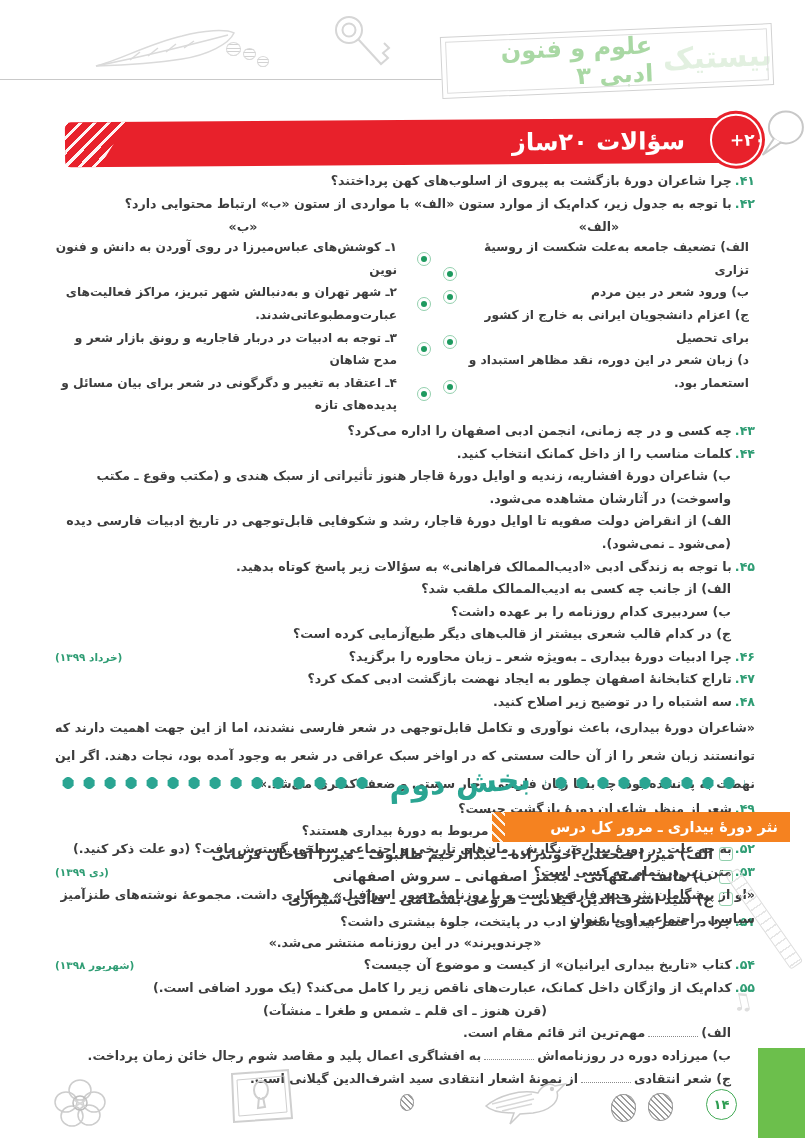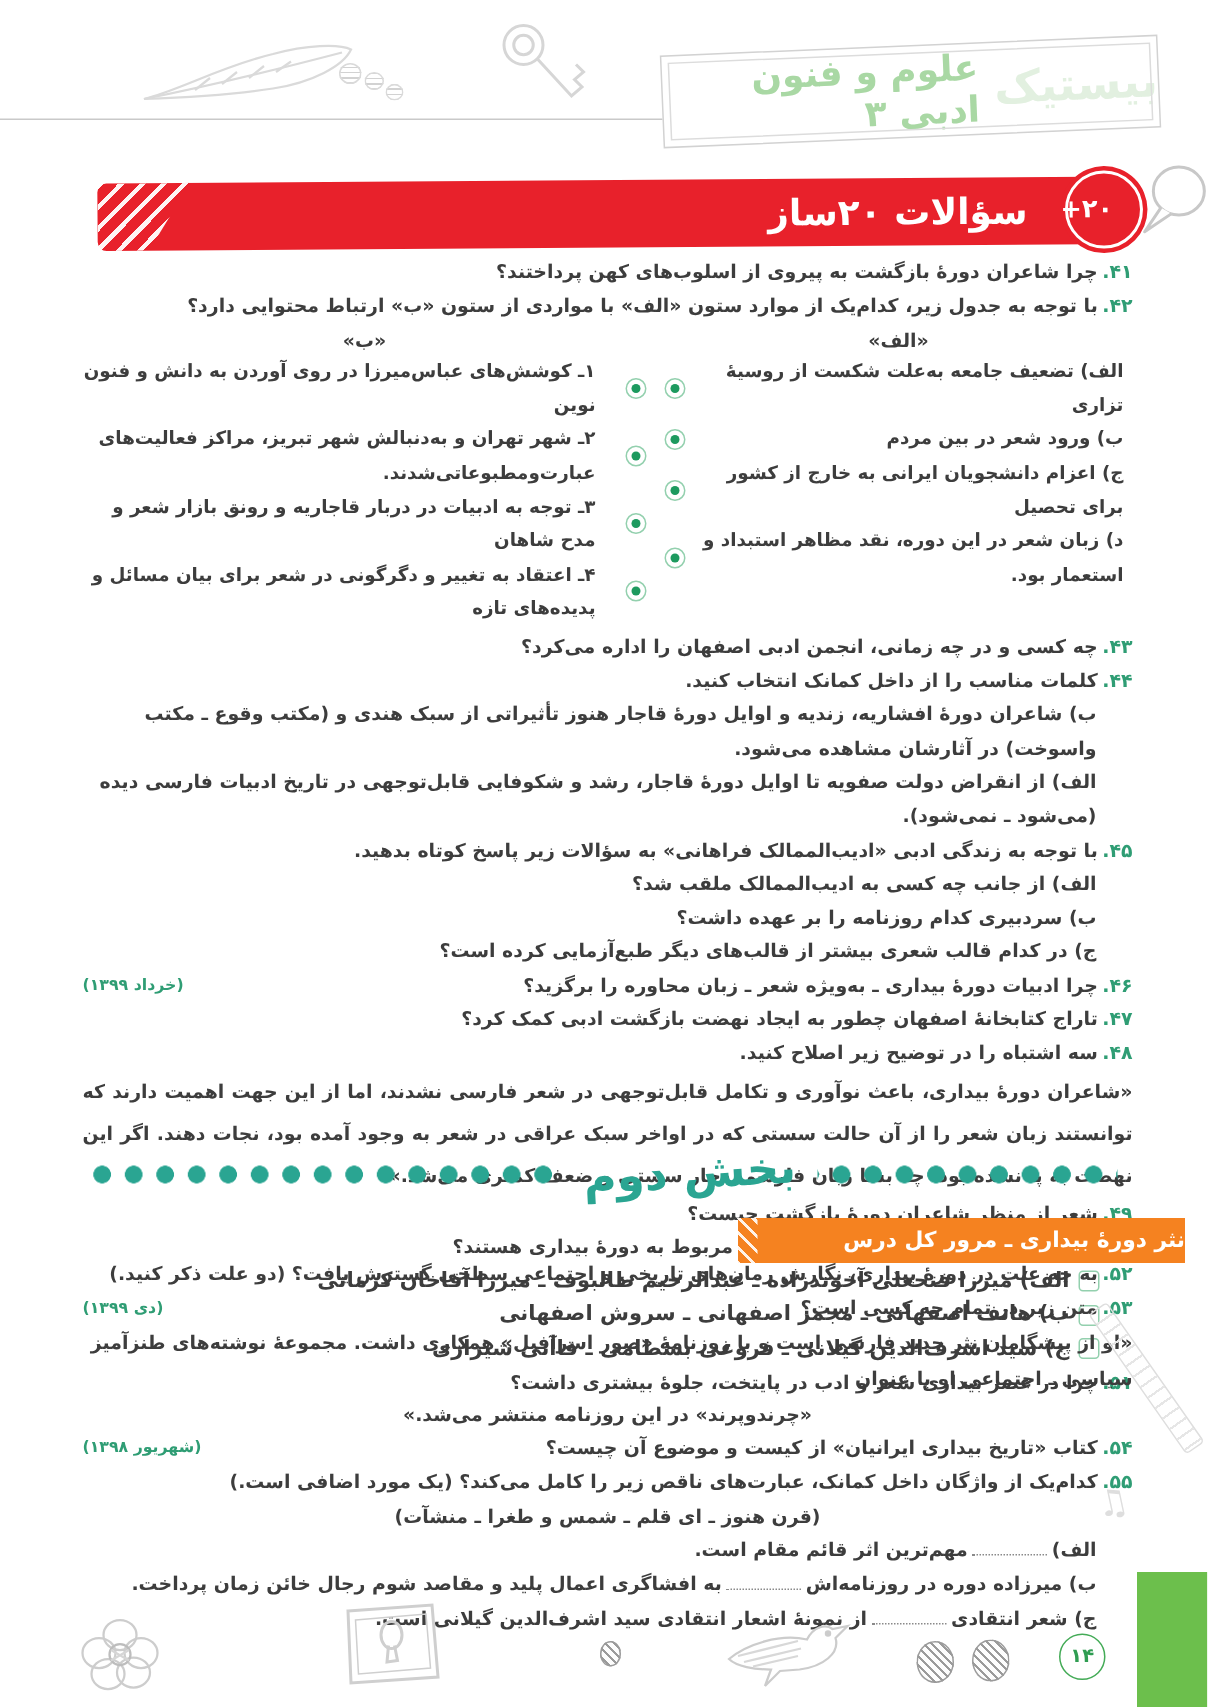--- a/index.html
+++ b/index.html
@@ -19,60 +19,60 @@
   .logo-light{font-weight:bold;font-size:30px;color:#e2f0e0;letter-spacing:-1px;}
   .logo-green{font-weight:bold;font-size:24px;color:#a9d8a4;}
   
   .red-banner{position:absolute;top:120px;right:48px;left:65px;height:45px;background:#e8212b;
      border-radius:6px;transform:rotate(-.4deg);display:flex;align-items:center;}
   .red-banner::before{content:"";position:absolute;left:0;top:0;bottom:0;width:62px;
      background:repeating-linear-gradient(135deg,rgba(255,255,255,.95) 0 3px,transparent 3px 10px);
      clip-path:polygon(0 0,100% 0,55% 100%,0 100%);}
   .red-banner-title{font-size:24px;font-weight:bold;color:#fff;margin-right:72px;}
   .badge{position:absolute;right:-8px;top:-7px;width:58px;height:58px;border-radius:50%;
-     background:#e8212b;display:flex;align-items:center;justify-content:flex-end;}
+     background:#e8212b;display:flex;align-items:center;justify-content:flex-start;}
   .badge::before{content:"";position:absolute;inset:3px;border:2px solid #fff;border-radius:50%;}
   .badge span{color:#fff;font-weight:bold;font-size:17px;}
   .bubble{position:absolute;right:-52px;top:-10px;}
   
   .qs{position:absolute;right:50px;left:55px;}
   #part1{top:170px;}
   #part2{top:838px;}
   .q{position:relative;line-height:22.6px;font-size:12.6px;font-weight:bold;}
   .qn{color:#2f9d74;margin-left:3px;}
   .sub{padding-right:24px;}
   .margin-note{position:absolute;left:0;top:0;color:#2f9d74;font-size:10.5px;font-weight:bold;}
   .quote{line-height:28px;text-align:justify;text-justify:inter-word;}
   .quote-line2{text-align:center;line-height:23px;}
   .center-line{text-align:center;line-height:23px;}
   
   .tbl{display:flex;margin:2px 0 3px;}
   .tbl-col-a{width:312px;}
   .tbl-col-b{flex:1;padding-right:12px;}
   .tbl-head{text-align:center;font-weight:bold;font-size:12.6px;line-height:19px;}
   .trow{display:flex;align-items:center;line-height:22.6px;font-size:12.2px;font-weight:bold;}
-  .tbl-col-a .trow{justify-content:space-between;padding-right:6px;}
+  .tbl-col-a .trow{justify-content:space-between;padding-right:6px;align-items:flex-end;}
   .tbl-col-b .trow{gap:20px;}
   .radio{flex:0 0 auto;width:12px;height:12px;border:1.5px solid #93d0ae;border-radius:50%;
      position:relative;background:#fff;}
   .radio::after{content:"";position:absolute;inset:3px;background:#1d9a5f;border-radius:50%;}
   .checkbox{flex:0 0 auto;display:inline-block;width:12px;height:12px;border:1.5px solid #93d0ae;
      border-radius:3px;background:#fff;vertical-align:-2px;margin-left:6px;}
   .opt{display:flex;align-items:center;line-height:22.6px;font-size:14px;font-weight:bold;padding-right:22px;}
   
   .divider{position:absolute;top:766px;right:60px;left:55px;display:flex;align-items:center;}
   .dots{height:12px;background-image:radial-gradient(circle closest-side,#2aa592 95%,transparent);
      background-size:21px 12px;background-repeat:repeat-x;background-position:center;}
   .dots-r{width:200px;}
   .dots-l{flex:1;}
   .divider-label{font-size:30px;font-weight:bold;color:#2aa592;margin:0 14px;transform:rotate(-3deg);
      line-height:34px;}
   
   .orange-banner{position:absolute;top:812px;right:15px;width:298px;height:30px;background:#f58220;
-     display:flex;align-items:center;justify-content:flex-start;box-sizing:border-box;}
+     display:flex;align-items:center;justify-content:flex-start;padding-right:12px;box-sizing:border-box;}
   .orange-banner::before{content:"";position:absolute;left:-1px;top:0;bottom:0;width:14px;
      background:repeating-linear-gradient(45deg,rgba(255,255,255,.9) 0 2px,transparent 2px 7px);}
   .orange-banner span{color:#fff;font-weight:bold;font-size:14.5px;}
   .blank{display:inline-block;width:50px;border-bottom:1.5px dotted #8a8a8a;height:11px;margin:0 3px;}
   
   .green-corner{position:absolute;right:0;bottom:0;width:47px;height:90px;background:#6cbf4c;}
   .page-circle{position:absolute;right:68px;bottom:18px;width:29px;height:29px;border:1.6px solid #44ab57;
      border-radius:50%;display:flex;align-items:center;justify-content:center;color:#2f9d52;
      font-weight:bold;font-size:13px;}
   .hatch-ball{position:absolute;border-radius:50%;

